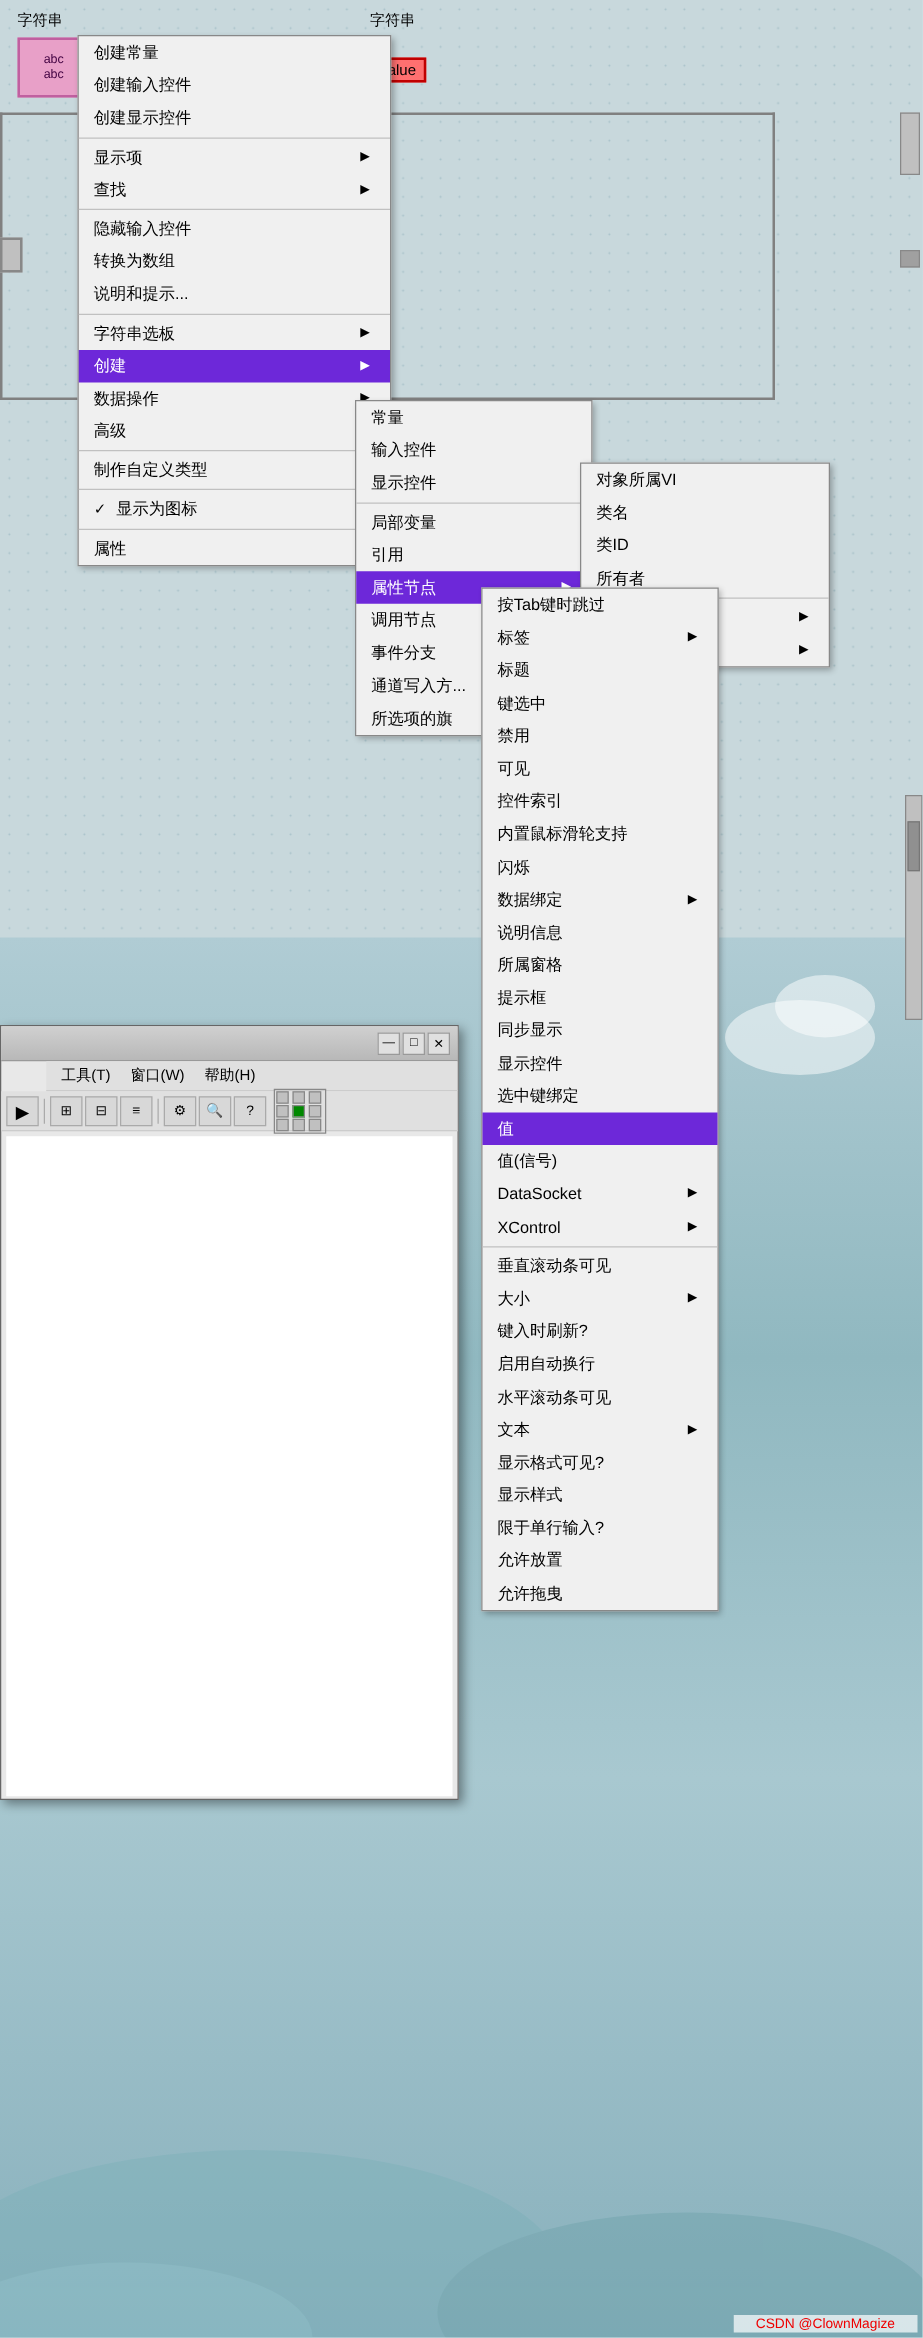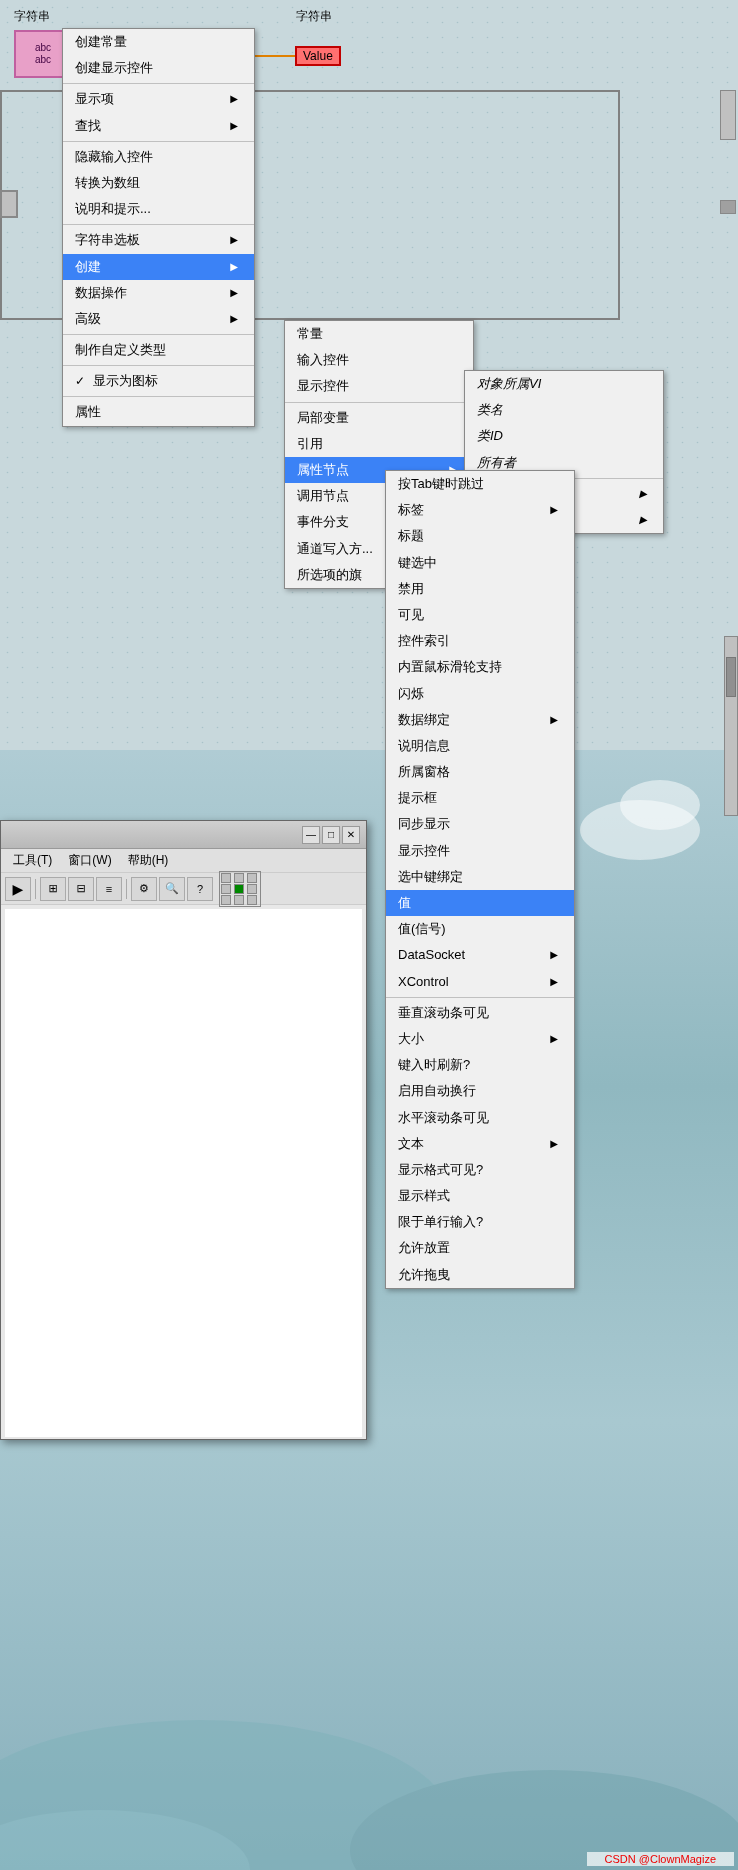--- a/index.html
+++ b/index.html
@@ -20,40 +20,40 @@
       width: 738px;
       height: 1870px;
       background: linear-gradient(180deg, #d4e8ec 0%, #b8d4d8 40%, #c8dce4 60%, #a0c4cc 100%);
     }
 
     
     .context-menu-1 {
       position: absolute;
       top: 28px;
       left: 62px;
-      width: 193px;
+      width: 251px;
       background: #f0f0f0;
       border: 1px solid #888;
       box-shadow: 2px 2px 5px rgba(0,0,0,0.3);
       z-index: 100;
     }
 
     .menu-item {
       padding: 4px 16px 4px 12px;
       cursor: default;
       display: flex;
       align-items: center;
       justify-content: space-between;
       white-space: nowrap;
       color: #000;
       line-height: 1.4;
     }
 
     .menu-item.highlighted {
-      background: #3b82f6;
+      background: #6d28d9;
       color: #fff;
     }
 
     .menu-separator {
       height: 1px;
       background: #c0c0c0;
       margin: 2px 0;
     }
 
     .menu-arrow {
@@ -81,21 +81,20 @@
     
     .context-menu-3 {
       position: absolute;
       top: 370px;
       left: 464px;
       width: 200px;
       background: #f0f0f0;
       border: 1px solid #888;
       box-shadow: 2px 2px 5px rgba(0,0,0,0.3);
       z-index: 102;
-      font-style: italic;
     }
 
     
     .context-menu-4 {
       position: absolute;
       top: 470px;
       left: 385px;
       width: 190px;
       background: #f0f0f0;
       border: 1px solid #888;
@@ -140,20 +139,21 @@
     }
 
     .window-menubar {
       height: 24px;
       background: #e0e0e0;
       display: flex;
       align-items: center;
       padding: 0 4px;
       border-bottom: 1px solid #ccc;
       font-size: 12px;
+      margin-left: 36px;
     }
 
     .window-menu-item {
       padding: 2px 8px;
       cursor: default;
     }
 
     .window-toolbar {
       height: 32px;
       background: #e0e0e0;
@@ -245,20 +245,23 @@
 <div style="position:absolute;top:941px;left:462px;width:211px;height:35px;display:flex;align-items:center;font-size:14px;color:#000;font-weight:normal;">
   <span>If</span>
 </div>
 
 <div class="context-menu-1">
 
   <div class="menu-item">
     <span>创建常量</span>
   </div>
 
+  <div class="menu-item">
+    <span>创建输入控件</span>
+  </div>
 
   <div class="menu-item">
     <span>创建显示控件</span>
   </div>
   <div class="menu-separator"></div>
 
   <div class="menu-item">
     <span>显示项</span>
     <span class="menu-arrow">▶</span>
   </div>

